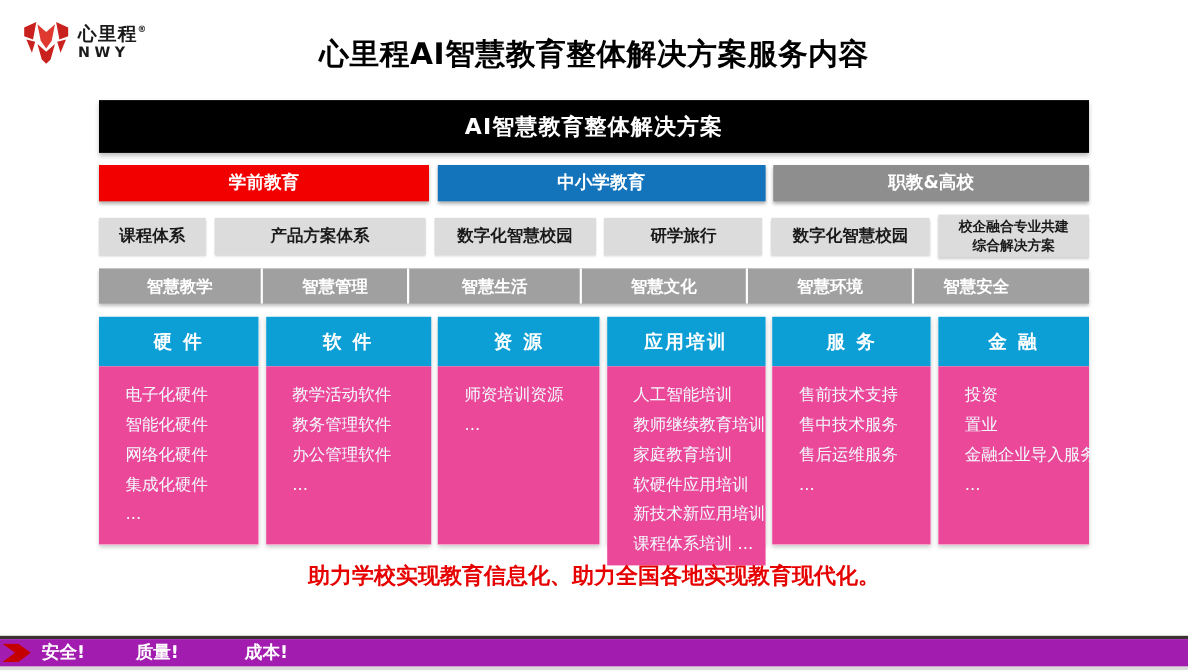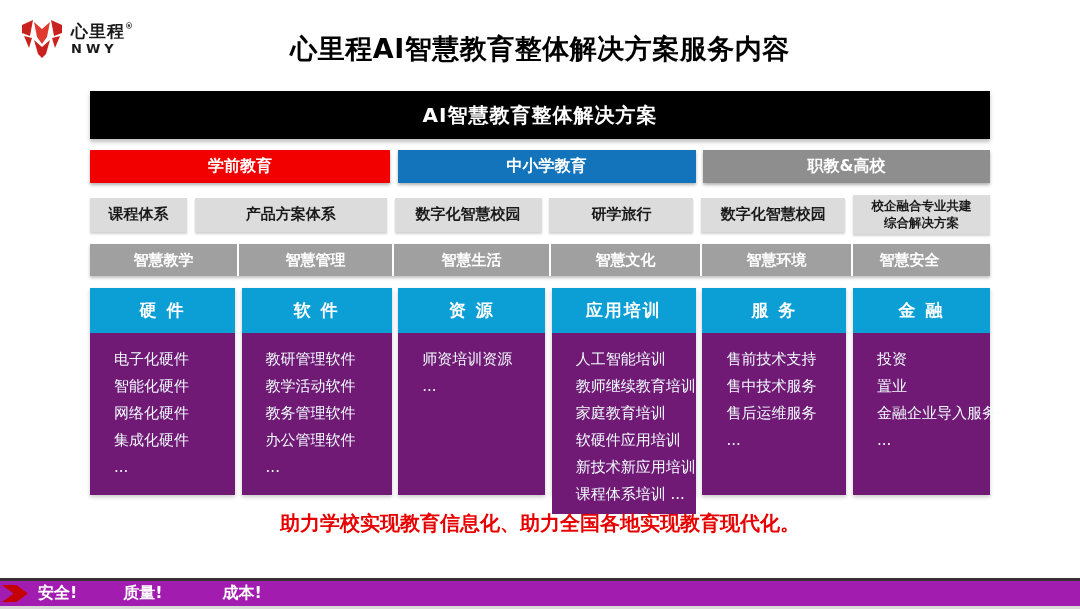--- a/index.html
+++ b/index.html
@@ -33,30 +33,30 @@
   .gbox { height:34px; background:#dcdcdc; color:#1a1a1a; font-size:15px; font-weight:bold;
           display:flex; align-items:center; justify-content:center; box-shadow:0 2px 2px rgba(0,0,0,0.18); }
   .bw1 { width:97px; } .bw2 { width:192px; } .bw3 { width:147px; }
   .bw4 { width:144px; } .bw5 { width:144px; }
   .bw6 { width:137px; height:39px; font-size:12.5px; line-height:1.3; flex-direction:column; text-align:center; }
 
   .sbar { margin-top:10px; height:32px; display:flex; background:#a0a0a0; box-shadow:0 2px 3px rgba(0,0,0,0.25); }
   .scell { height:32px; display:flex; align-items:center; justify-content:center; color:#fff;
            font-size:15px; font-weight:bold; }
   .scell + .scell { border-left:2px solid #ffffff; }
-  .sw1 { width:147px; } .sw2 { width:155px; } .sw3 { width:157px; }
+  .sw1 { width:147px; } .sw2 { width:133px; } .sw3 { width:157px; }
   .sw4 { width:151px; } .sw5 { width:151px; } .sw6 { width:115px; }
 
   .cols { margin-top:12px; height:207px; display:flex; justify-content:space-between; }
   .col { display:flex; flex-direction:column; box-shadow:0 2px 4px rgba(0,0,0,0.22); }
   .cw1 { width:145px; } .cw2 { width:150px; } .cw3 { width:147px; }
   .cw4 { width:144px; } .cw5 { width:144px; } .cw6 { width:137px; }
   .col-head { height:45px; flex:0 0 45px; background:#0c9fd6; color:#fff; font-size:17px; font-weight:bold;
               letter-spacing:2px; display:flex; align-items:center; justify-content:center; }
-  .col-body { flex:1; background:#701a75; padding:13px 4px 6px 24px; }
+  .col-body { flex:1; background:#ec4899; padding:13px 4px 6px 24px; }
   .col-body ul { list-style:none; }
   .col-body li { color:#f2fbff; font-size:15px; line-height:27px; white-space:nowrap; }
 
   .footer-note { margin-top:13px; text-align:center; color:#e60000; font-size:20px; font-weight:bold; line-height:31px; }
 
   
   .bottom-line  { position:absolute; left:0; top:578px; width:1080px; height:3px; background:#3a3232; }
   .bottom-bar   { position:absolute; left:0; top:581px; width:1080px; height:25px; background:#a21caf;
                   display:flex; align-items:center; color:#fff; font-size:16px; font-weight:bold; }
   .bottom-bar .bb-0 { margin-left:38px; }
@@ -131,21 +131,20 @@
             <li>集成化硬件</li>
             <li>...</li>
           </ul>
         </div>
       </div>
 
       <div class="col cw2">
         <div class="col-head">软 件</div>
         <div class="col-body">
           <ul>
-            <li>教研管理软件</li>
             <li>教学活动软件</li>
             <li>教务管理软件</li>
             <li>办公管理软件</li>
             <li>...</li>
           </ul>
         </div>
       </div>
 
       <div class="col cw3">
         <div class="col-head">资 源</div>

